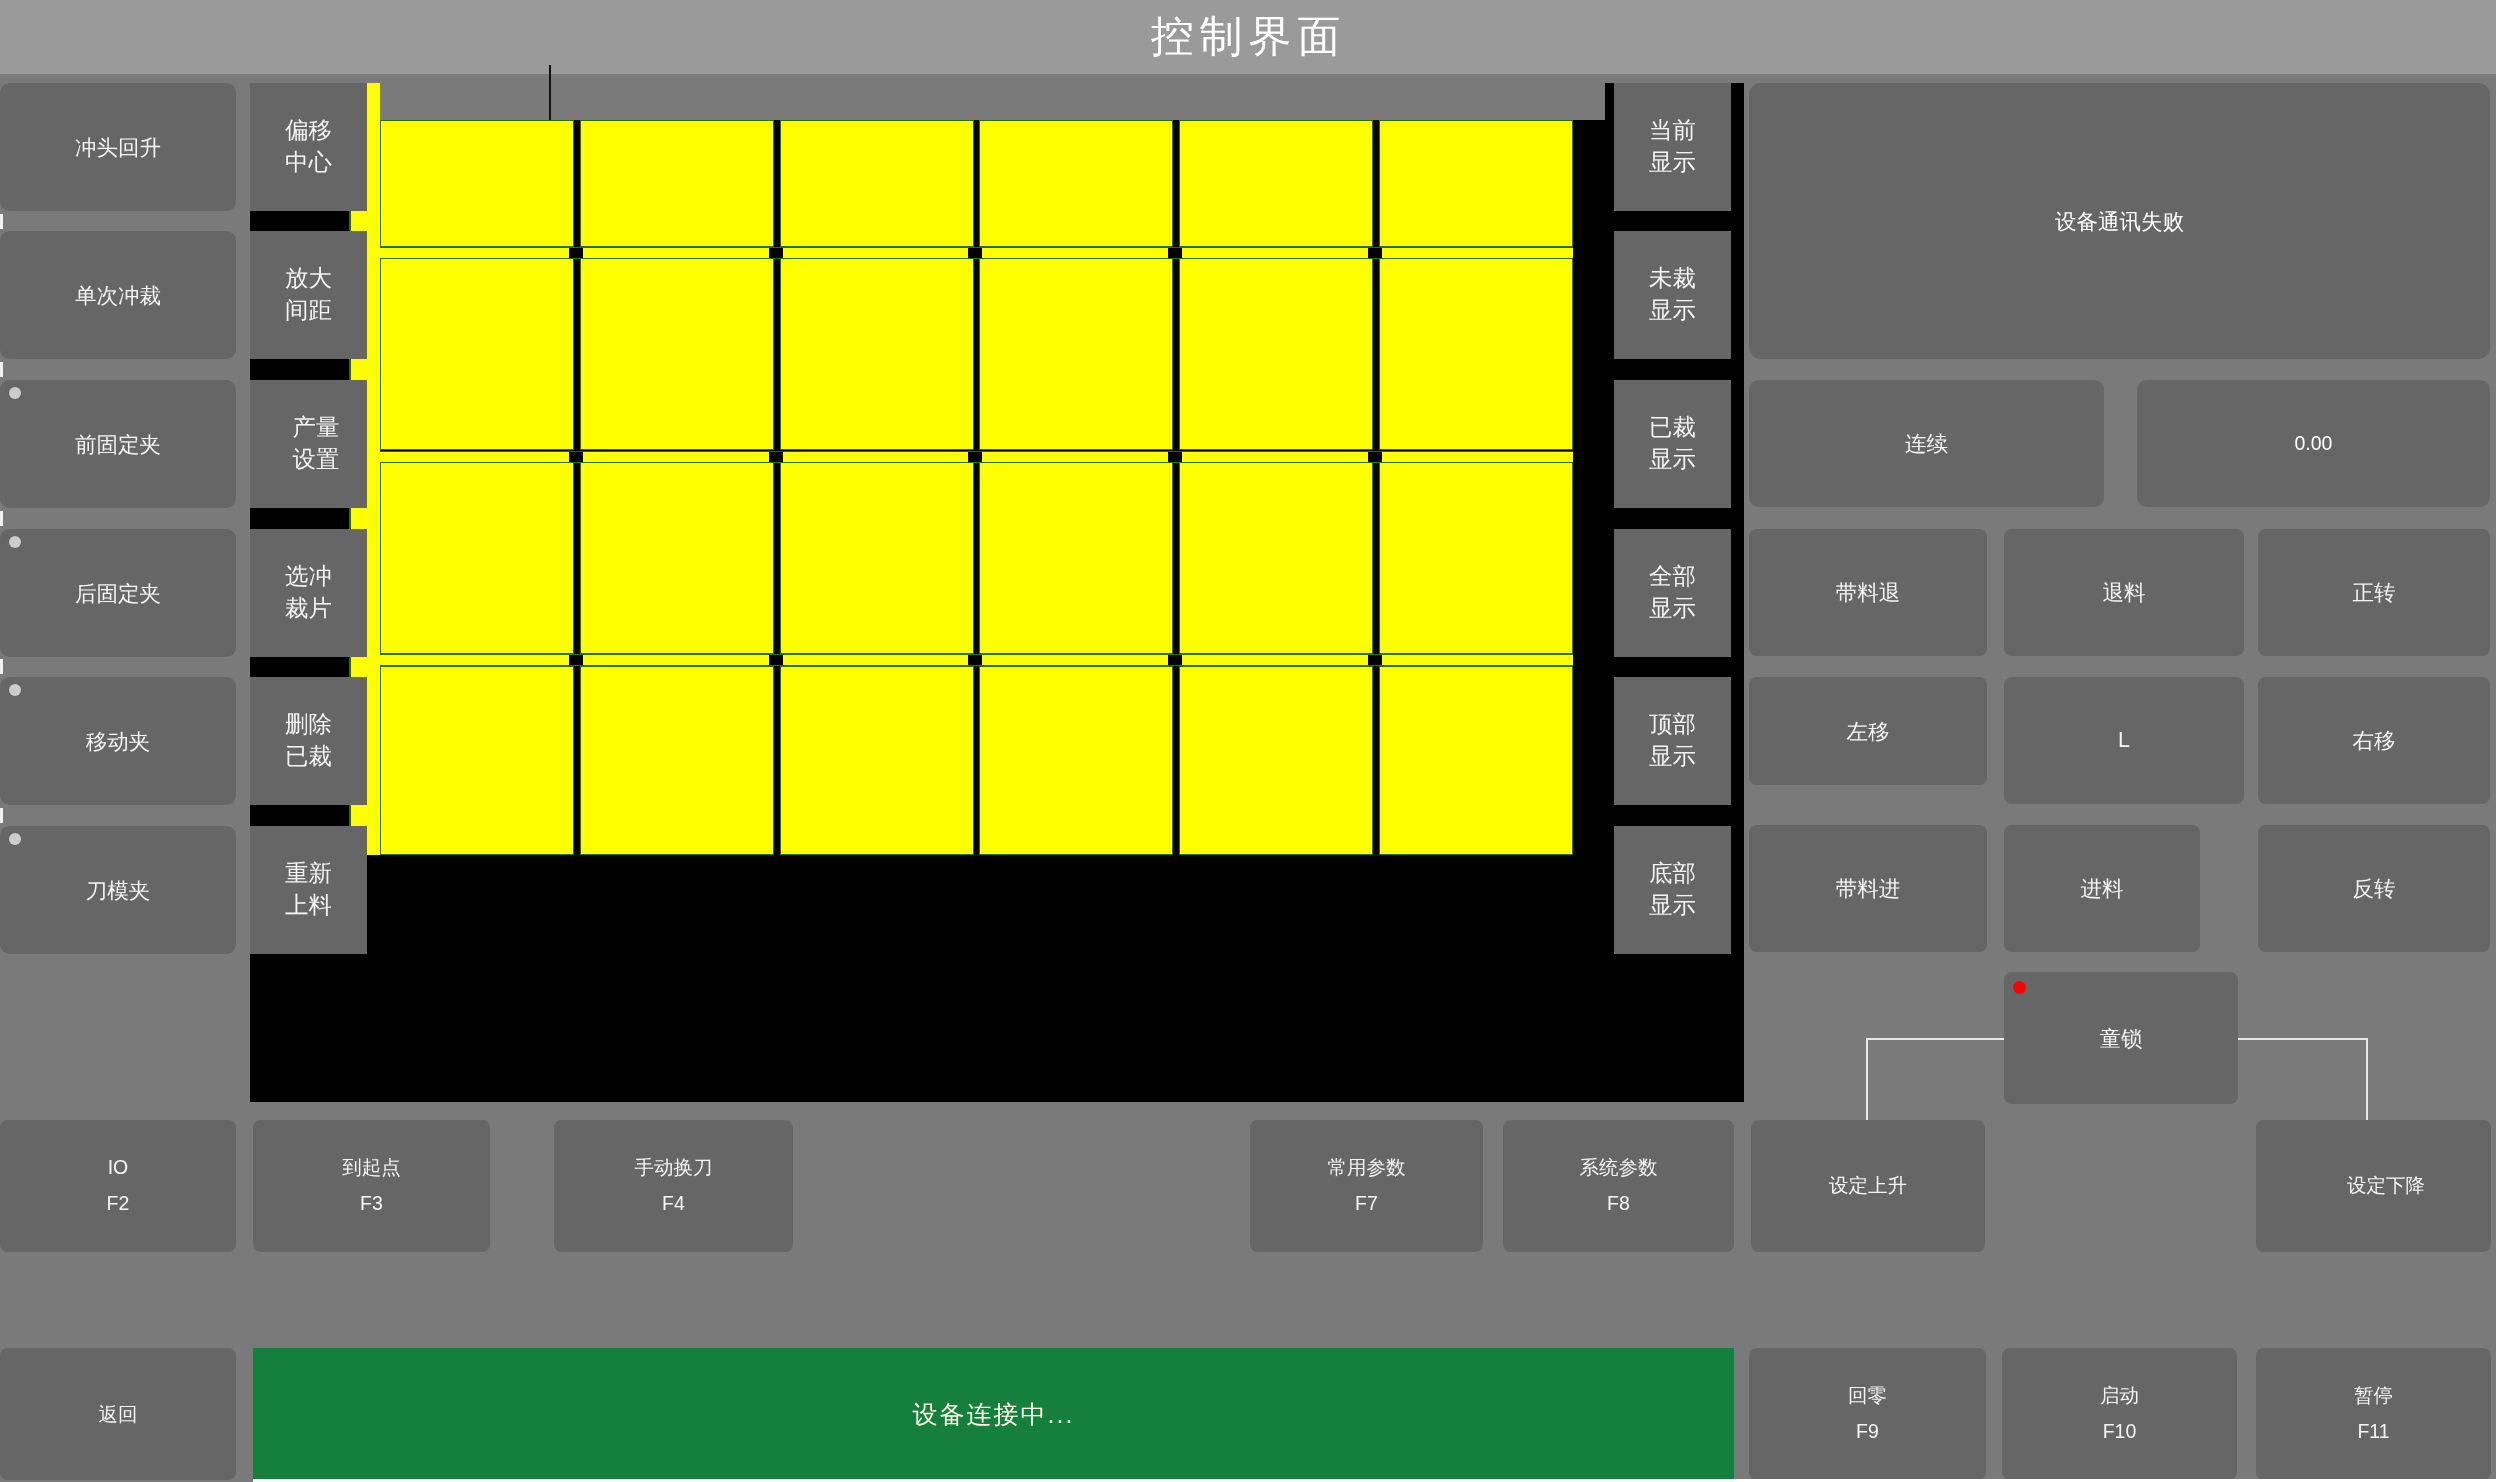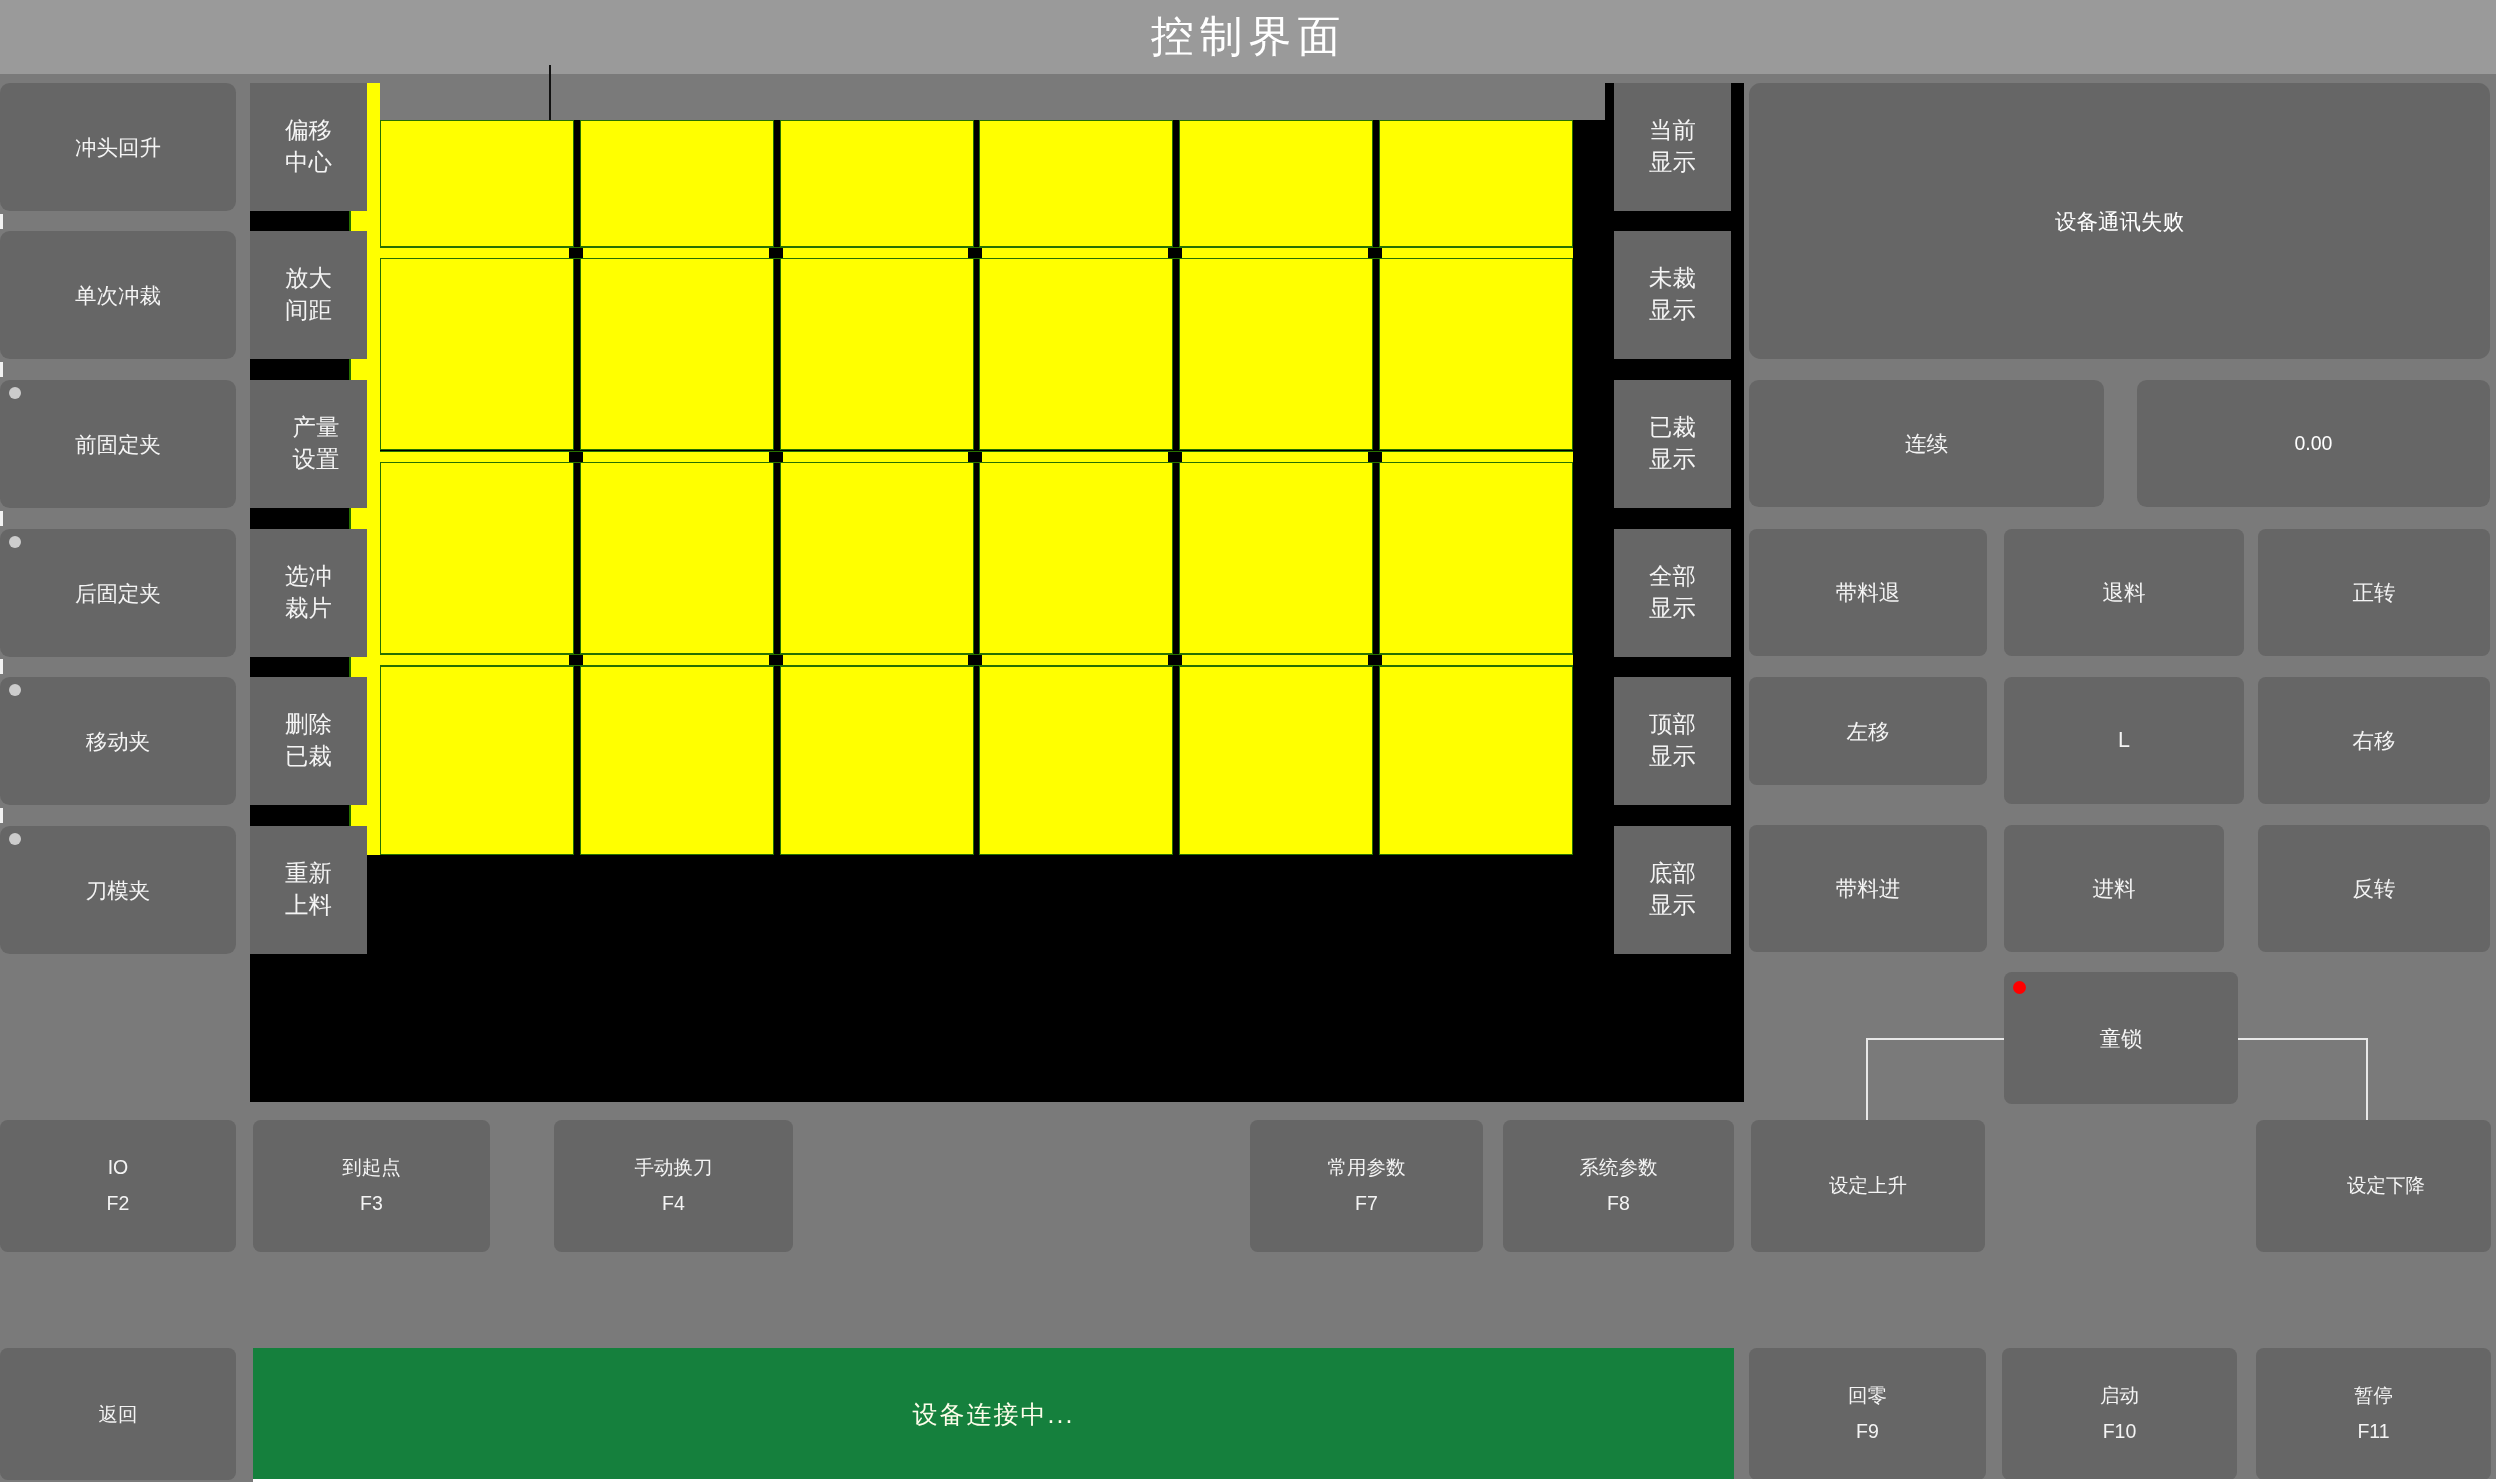--- a/index.html
+++ b/index.html
@@ -208,21 +208,21 @@
       </div>
       <div class="btn motion-btn" style="left: 2004px; top: 677px; width: 240px; height: 127px;">
         <span>L</span>
       </div>
       <div class="btn motion-btn" style="left: 2258px; top: 677px; width: 232px; height: 127px;">
         <span>右移</span>
       </div>
       <div class="btn motion-btn" style="left: 1749px; top: 825px; width: 238px; height: 127px;">
         <span>带料进</span>
       </div>
-      <div class="btn motion-btn" style="left: 2004px; top: 825px; width: 220px; height: 127px;">
+      <div class="btn motion-btn" style="left: 2004px; top: 825px; width: 196px; height: 127px;">
         <span>进料</span>
       </div>
       <div class="btn motion-btn" style="left: 2258px; top: 825px; width: 232px; height: 127px;">
         <span>反转</span>
       </div>
       <div class="btn fn-btn" style="left: 0px; width: 236px;">
         <span>IO</span>
         <span class="fkey">F2</span>
       </div>
       <div class="btn fn-btn" style="left: 253px; width: 237px;">

